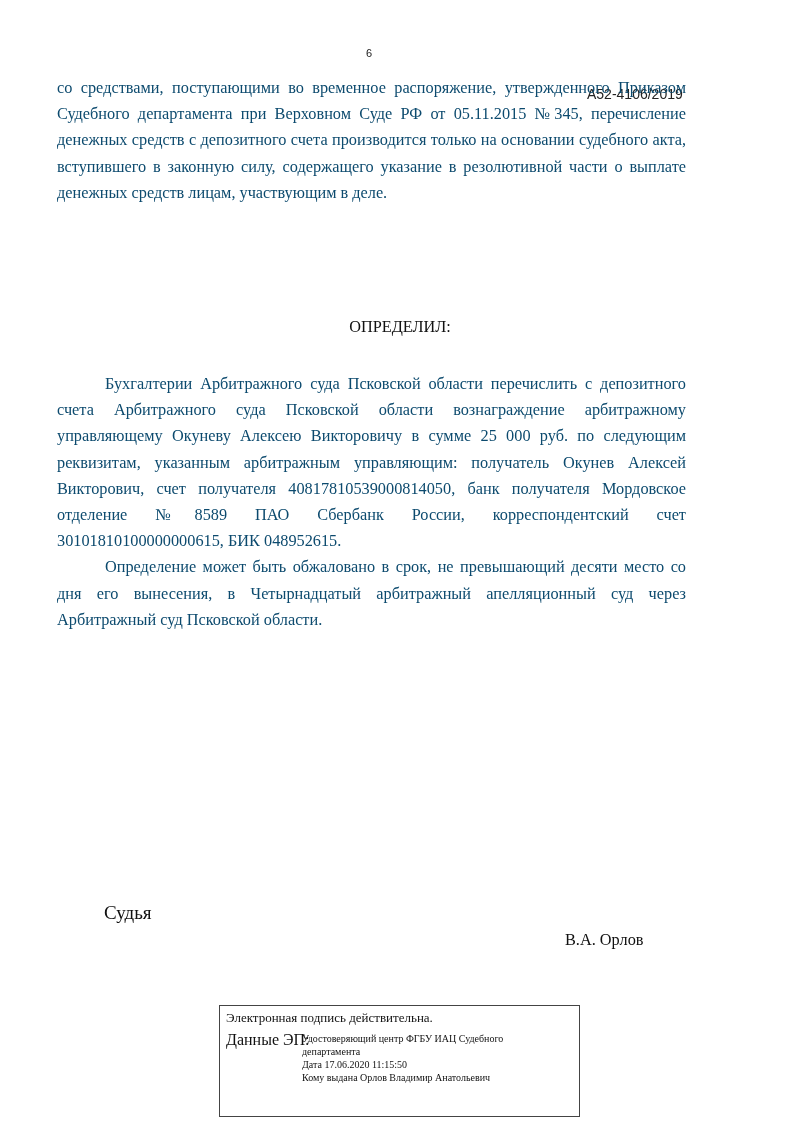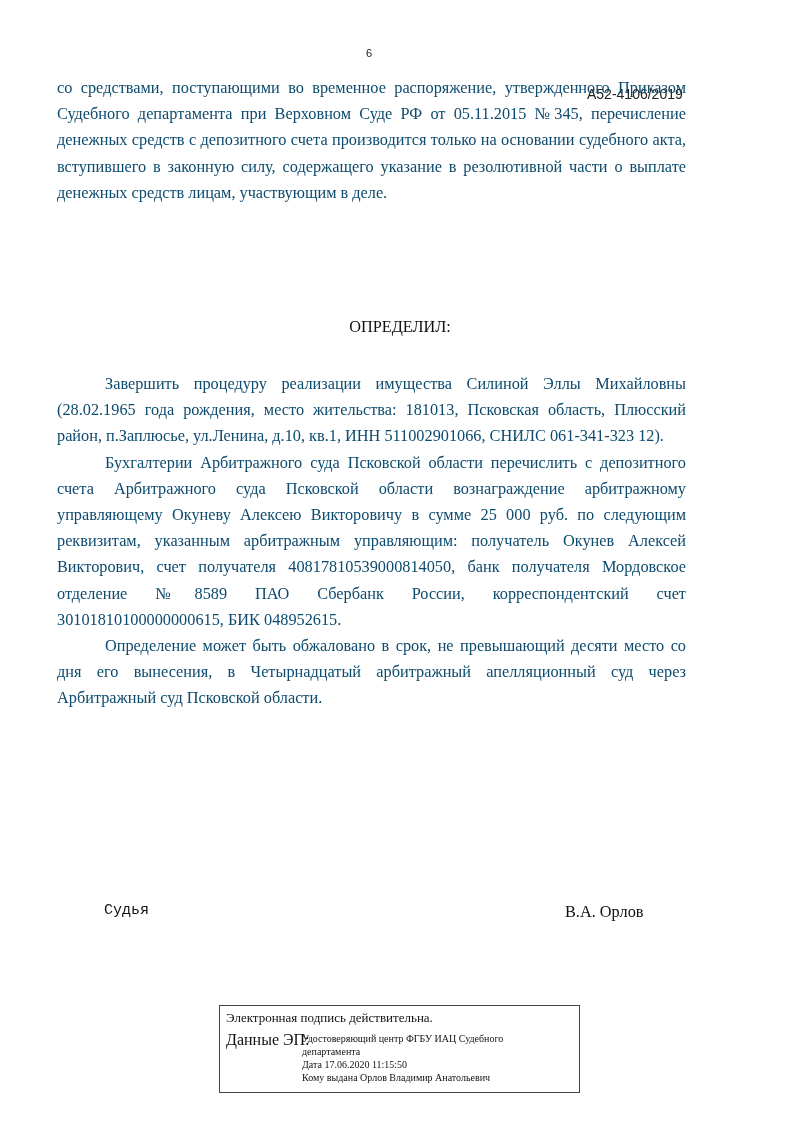--- a/index.html
+++ b/index.html
@@ -57,36 +57,36 @@
       width: 800px;
       text-align: center;
       font-family: "Liberation Serif", serif;
       font-size: 16.3px;
       color: #111;
     }
     .sign-label {
       position: absolute;
       top: 902px;
       left: 104px;
-      font-family: Liberation Mono, monospace;
-      font-size: 15px;
+      font-family: Liberation Serif, serif;
+      font-size: 19px;
     }
     .sign-name {
       position: absolute;
-      top: 902px;
+      top: 930px;
       left: 565px;
       font-family: "Liberation Serif", serif;
       font-size: 16.3px;
     }
     .sig-box {
       position: absolute;
       left: 219px;
       top: 1005px;
       width: 361px;
-      height: 88px;
+      height: 112px;
       border: 1px solid #444;
       box-sizing: border-box;
       font-family: "Liberation Serif", serif;
       color: #111;
     }
     .sig-valid {
       position: absolute;
       left: 6px;
       top: 4px;
       font-size: 13px;
@@ -114,21 +114,20 @@
   <span class="header-case">А52-4106/2019</span>
 </div>
 
 <div class="body-text" style="top:75px;">
   <p class="last-line-left">со средствами, поступающими во временное распоряжение, утвержденного Приказом Судебного департамента при Верховном Суде РФ от 05.11.2015 №345, перечисление денежных средств с депозитного счета производится только на основании судебного акта, вступившего в законную силу, содержащего указание в резолютивной части о выплате денежных средств лицам, участвующим в деле.</p>
 </div>
 
 <div class="heading">ОПРЕДЕЛИЛ:</div>
 
 <div class="body-text" style="top:371px;">
-  <p class="indent last-line-left">Завершить процедуру реализации имущества Силиной Эллы Михайловны (28.02.1965 года рождения, место жительства: 181013, Псковская область, Плюсский район, п.Заплюсье, ул.Ленина, д.10, кв.1, ИНН 511002901066, СНИЛС 061-341-323 12).</p>
   <p class="indent last-line-left">Бухгалтерии Арбитражного суда Псковской области перечислить с депозитного  счета Арбитражного суда Псковской области вознаграждение арбитражному управляющему Окуневу Алексею Викторовичу в сумме 25 000 руб.   по следующим  реквизитам, указанным арбитражным управляющим: получатель Окунев Алексей Викторович,  счет получателя 40817810539000814050, банк получателя Мордовское отделение №8589 ПАО Сбербанк России, корреспондентский счет 30101810100000000615,  БИК 048952615.</p>
   <p class="indent last-line-left">Определение может быть обжаловано  в срок, не превышающий десяти  место со дня его вынесения, в Четырнадцатый арбитражный апелляционный суд через Арбитражный суд Псковской области.</p>
 </div>
 
 <div>
   <span class="sign-label">Судья</span>
   <span class="sign-name">В.А. Орлов</span>
 </div>
 
 <div class="sig-box">

